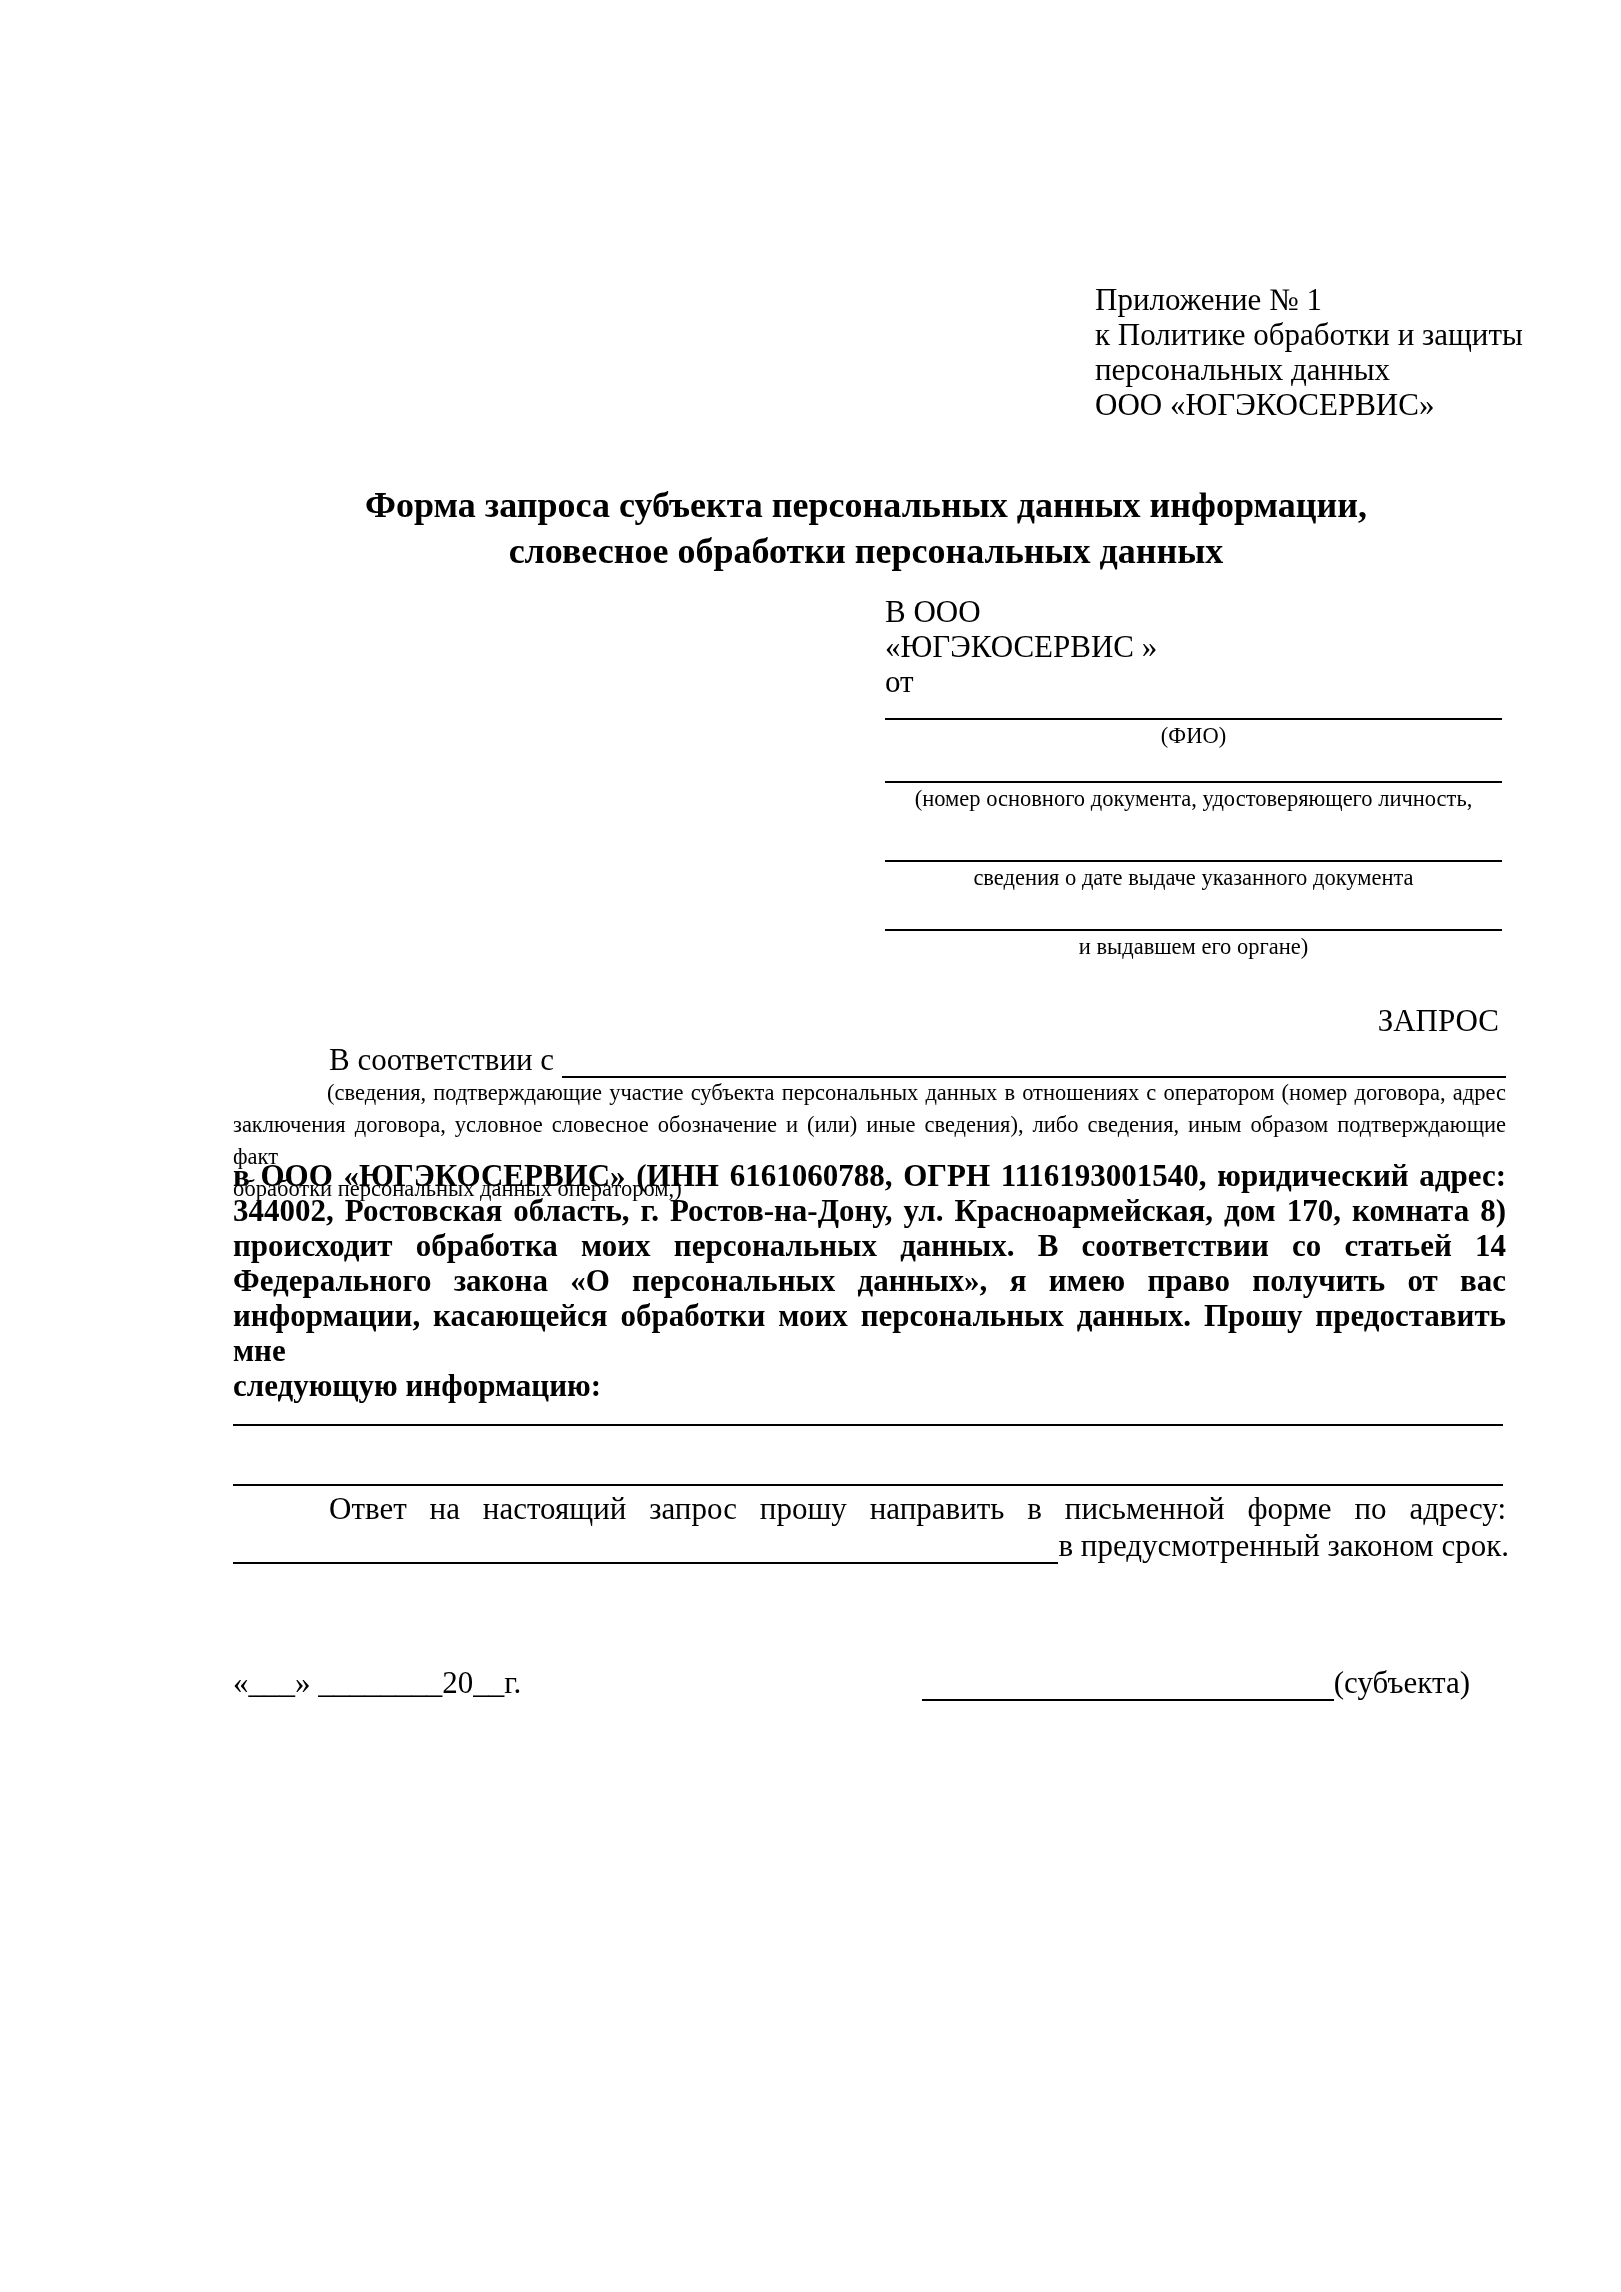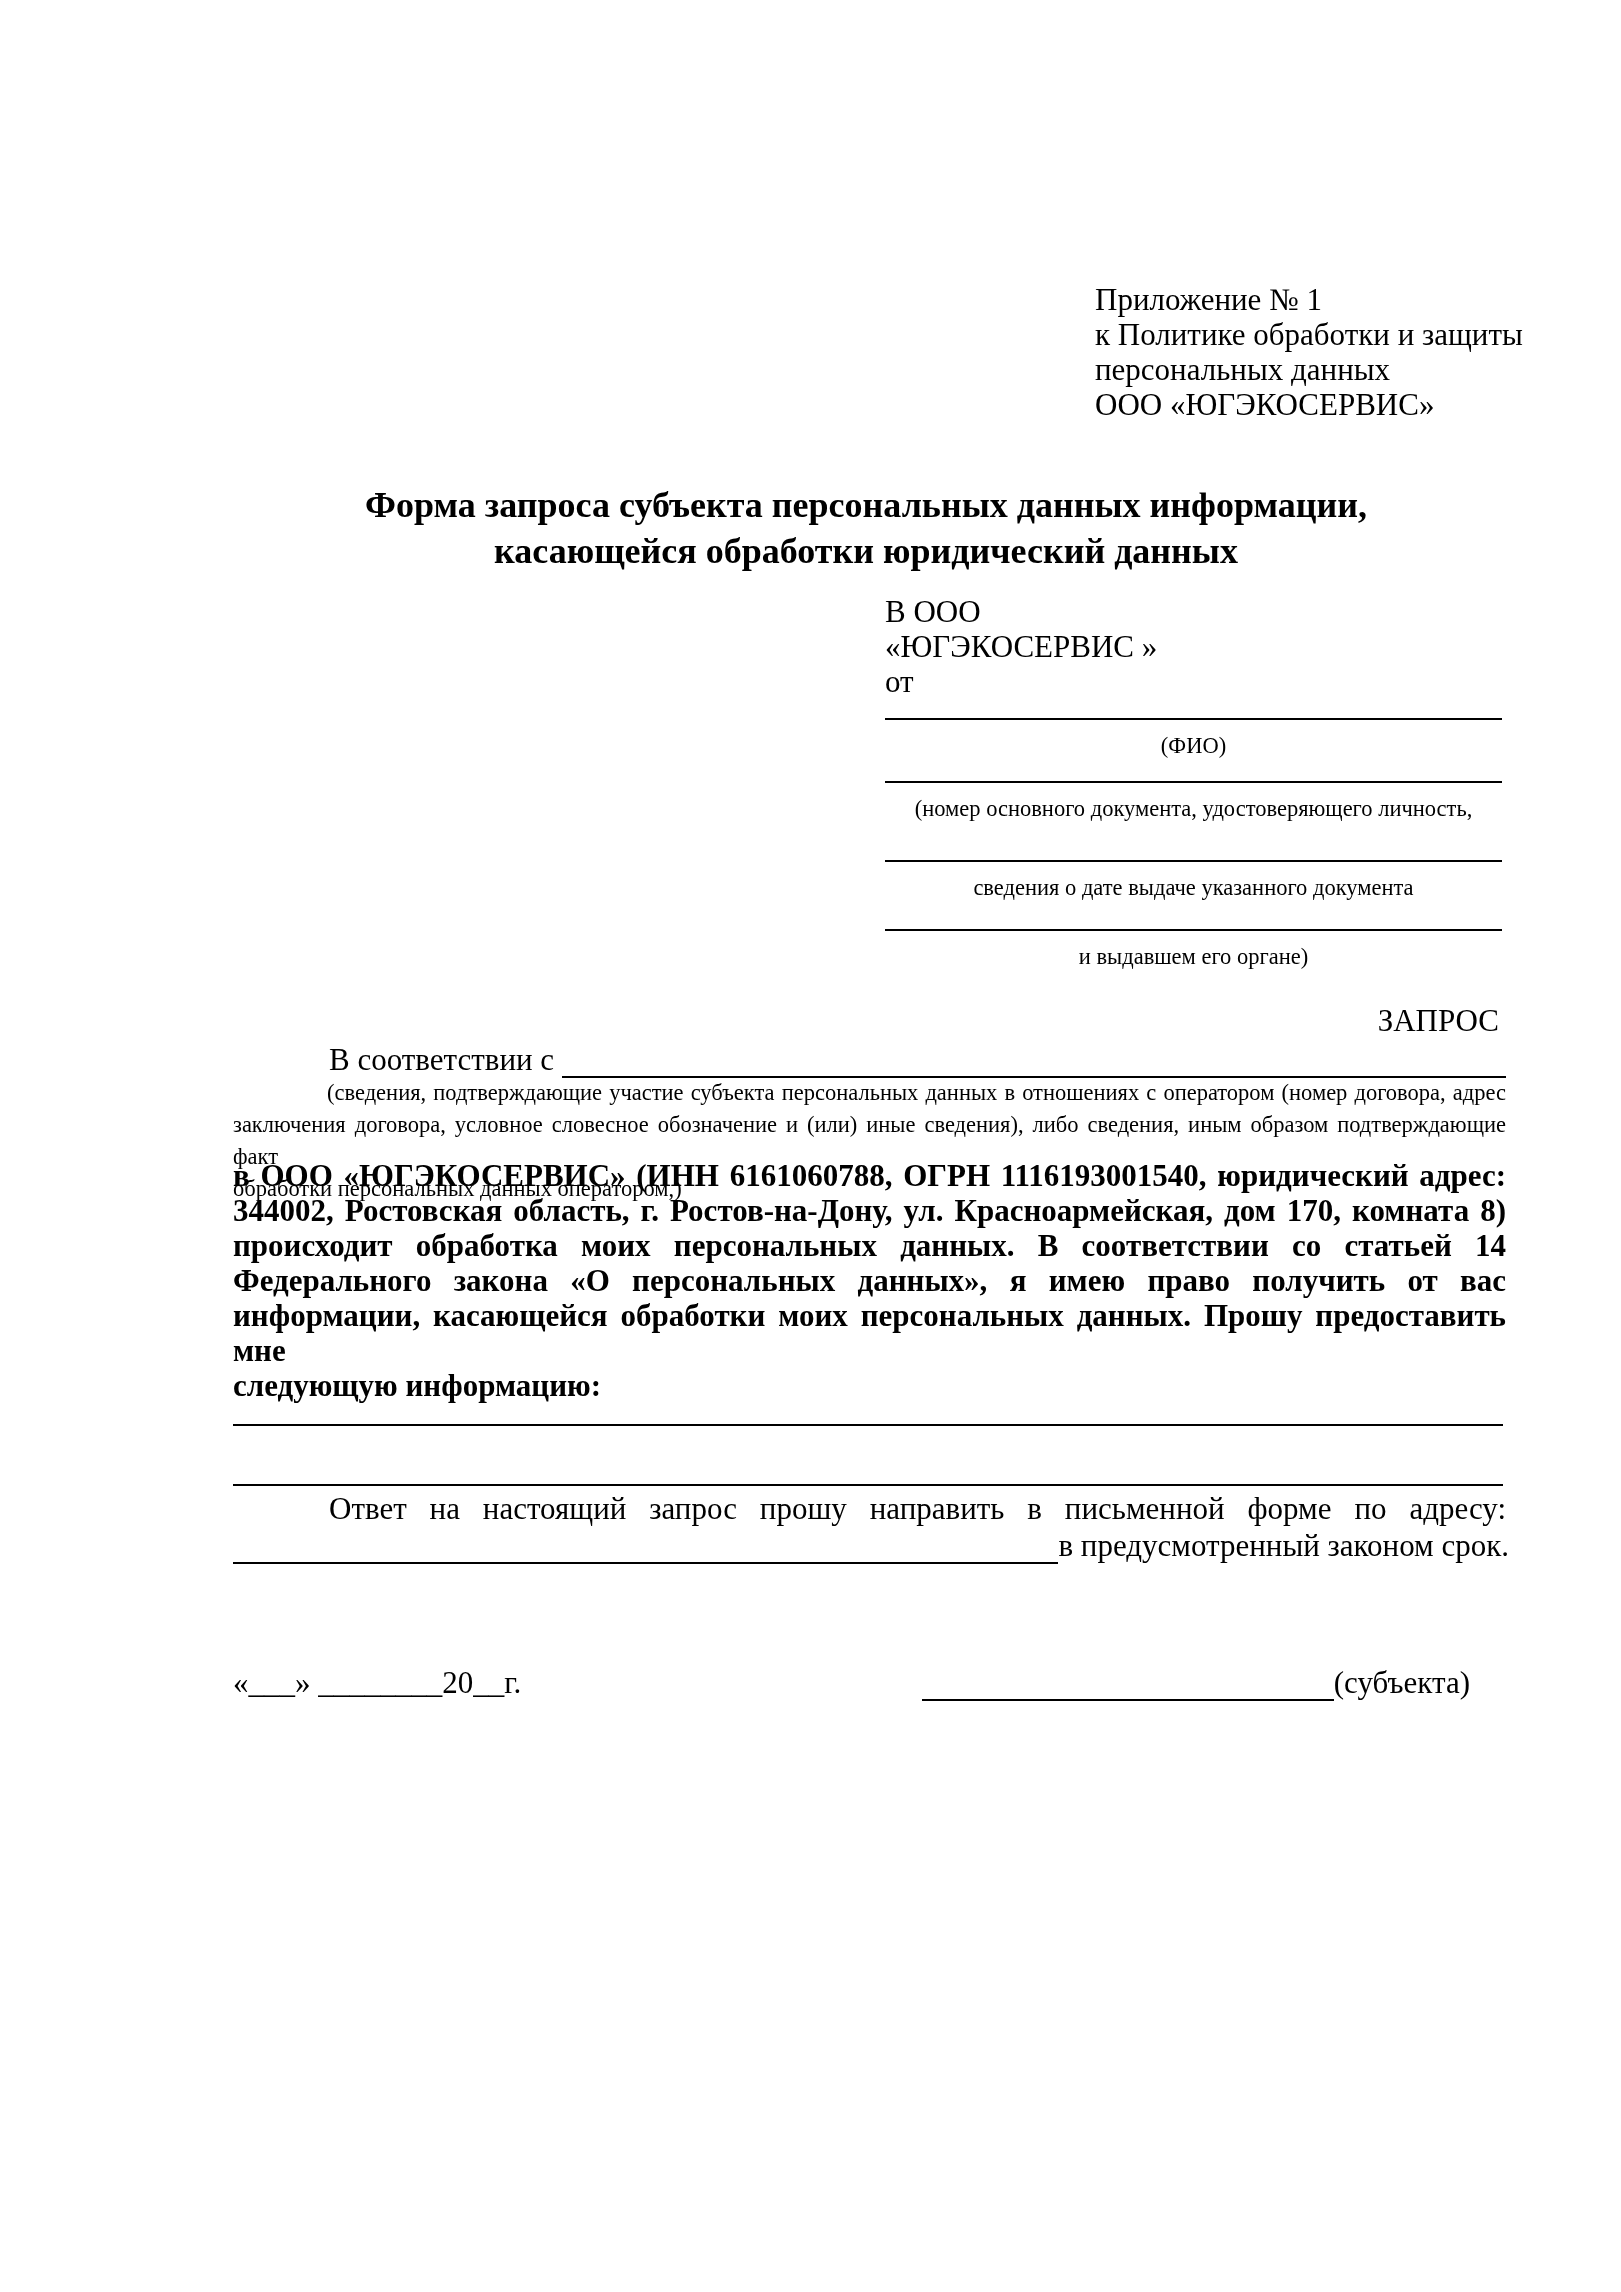--- a/index.html
+++ b/index.html
@@ -24,21 +24,21 @@
   .addressee{
     position:absolute;left:885px;top:594px;
     font-size:31px;line-height:35px;white-space:nowrap;
   }
   
   .field{
     position:absolute;left:885px;width:617px;
     border-top:2px solid #000;
   }
   .field .cap{
-    text-align:center;font-size:22.5px;line-height:27.4px;padding-top:12px;
+    text-align:center;font-size:22.5px;line-height:27.4px;padding-top:2px;
   }
   .f1{top:718px}.f2{top:781px}.f3{top:860px}.f4{top:929px}
   .zapros{
     position:absolute;left:233px;top:1002px;width:1266px;
     text-align:right;font-size:31px;line-height:37px;
   }
   .accordance{
     position:absolute;left:233px;top:1041px;width:1273px;
     display:flex;font-size:31px;line-height:37px;
   }
@@ -88,21 +88,21 @@
 
   <div class="appendix">
     <div>Приложение № 1</div>
     <div>к Политике обработки и защиты</div>
     <div>персональных данных</div>
     <div>ООО «ЮГЭКОСЕРВИС»</div>
   </div>
 
   <div class="doc-title">
     <div>Форма запроса субъекта персональных данных информации,</div>
-    <div>касающейся обработки юридический данных</div>
+    <div>словесное обработки персональных данных</div>
   </div>
 
   <div class="addressee">
     <div>В ООО</div>
     <div>«ЮГЭКОСЕРВИС »</div>
     <div>от</div>
   </div>
 
   <div class="field f1">
     <div class="cap">(ФИО)</div>

